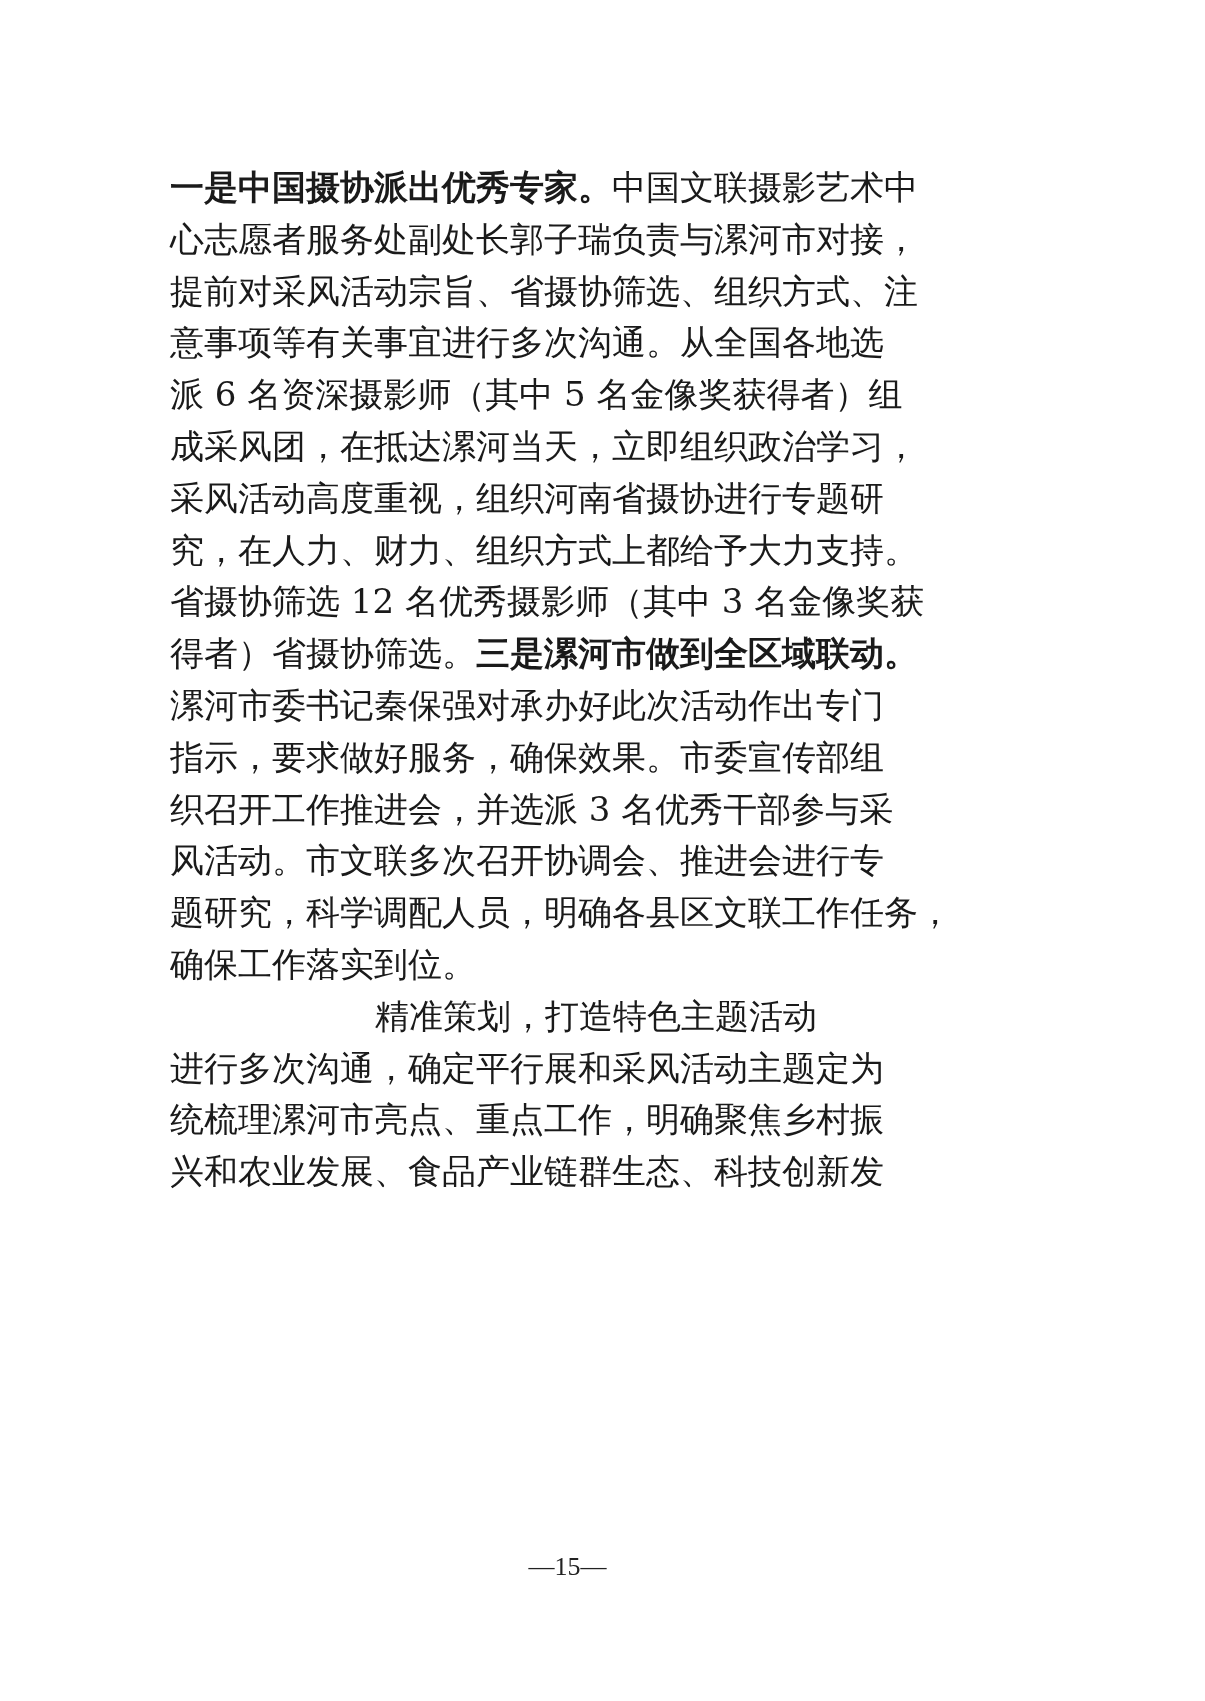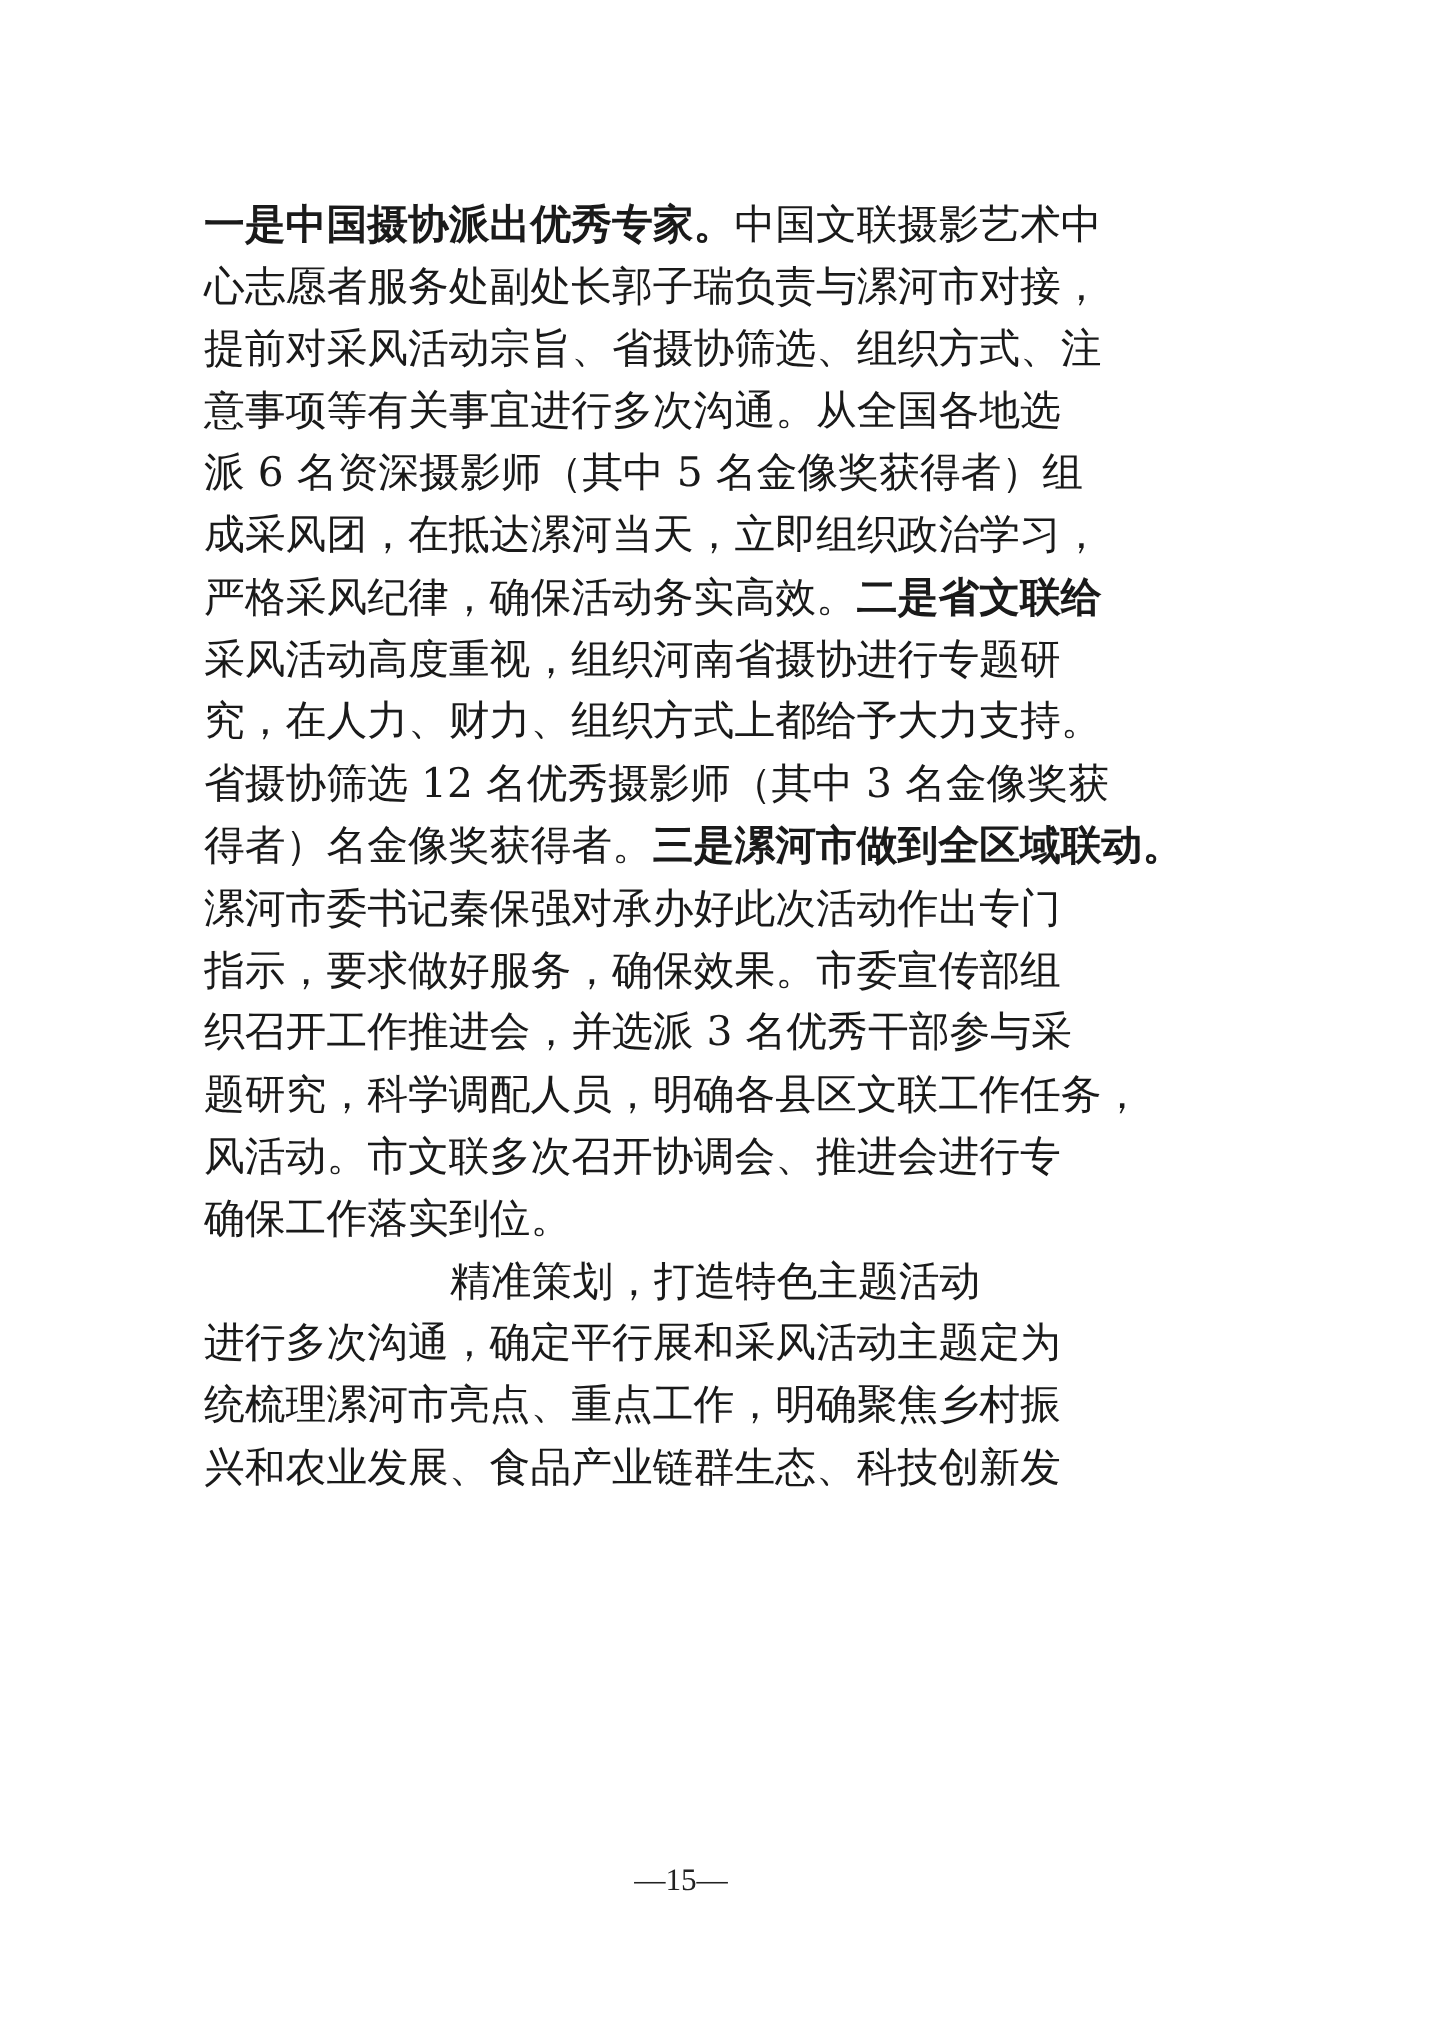--- a/index.html
+++ b/index.html
@@ -64,30 +64,29 @@
 
 <div class="page">
   <div class="text-block">
 
     <div class="line"><span class="seg bold">一是中国摄协派出优秀专家。</span><span class="seg">中国文联摄影艺术中</span></div>
     <div class="line"><span class="seg">心志愿者服务处副处长郭子瑞负责与漯河市对接，</span></div>
     <div class="line"><span class="seg">提前对采风活动宗旨、省摄协筛选、组织方式、注</span></div>
     <div class="line"><span class="seg">意事项等有关事宜进行多次沟通。从全国各地选</span></div>
     <div class="line"><span class="seg">派 6 名资深摄影师（其中 5 名金像奖获得者）组</span></div>
     <div class="line"><span class="seg">成采风团，在抵达漯河当天，立即组织政治学习，</span></div>
-    <div class="line"><span class="seg">严格采风纪律，确保活动务实高效。</span><span class="seg bold">二是省文联给</span></div>
     <div class="line"><span class="seg">采风活动高度重视，组织河南省摄协进行专题研</span></div>
     <div class="line"><span class="seg">究，在人力、财力、组织方式上都给予大力支持。</span></div>
     <div class="line"><span class="seg">省摄协筛选 12 名优秀摄影师（其中 3 名金像奖获</span></div>
-    <div class="line"><span class="seg">得者）名金像奖获得者。</span><span class="seg bold">三是漯河市做到全区域联动。</span></div>
+    <div class="line"><span class="seg">得者）省摄协筛选。</span><span class="seg bold">三是漯河市做到全区域联动。</span></div>
     <div class="line"><span class="seg">漯河市委书记秦保强对承办好此次活动作出专门</span></div>
     <div class="line"><span class="seg">指示，要求做好服务，确保效果。市委宣传部组</span></div>
     <div class="line"><span class="seg">织召开工作推进会，并选派 3 名优秀干部参与采</span></div>
+    <div class="line"><span class="seg">风活动。市文联多次召开协调会、推进会进行专</span></div>
     <div class="line"><span class="seg">题研究，科学调配人员，明确各县区文联工作任务，</span></div>
-    <div class="line"><span class="seg">风活动。市文联多次召开协调会、推进会进行专</span></div>
     <div class="line"><span class="seg">确保工作落实到位。</span></div>
 
     <div class="line indent kai">精准策划，打造特色主题活动</div>
 
     <div class="line"><span class="seg">进行多次沟通，确定平行展和采风活动主题定为</span></div>
     <div class="line"><span class="seg">统梳理漯河市亮点、重点工作，明确聚焦乡村振</span></div>
     <div class="line"><span class="seg">兴和农业发展、食品产业链群生态、科技创新发</span></div>
   </div>
 
   <div class="page-number">—15—</div>

